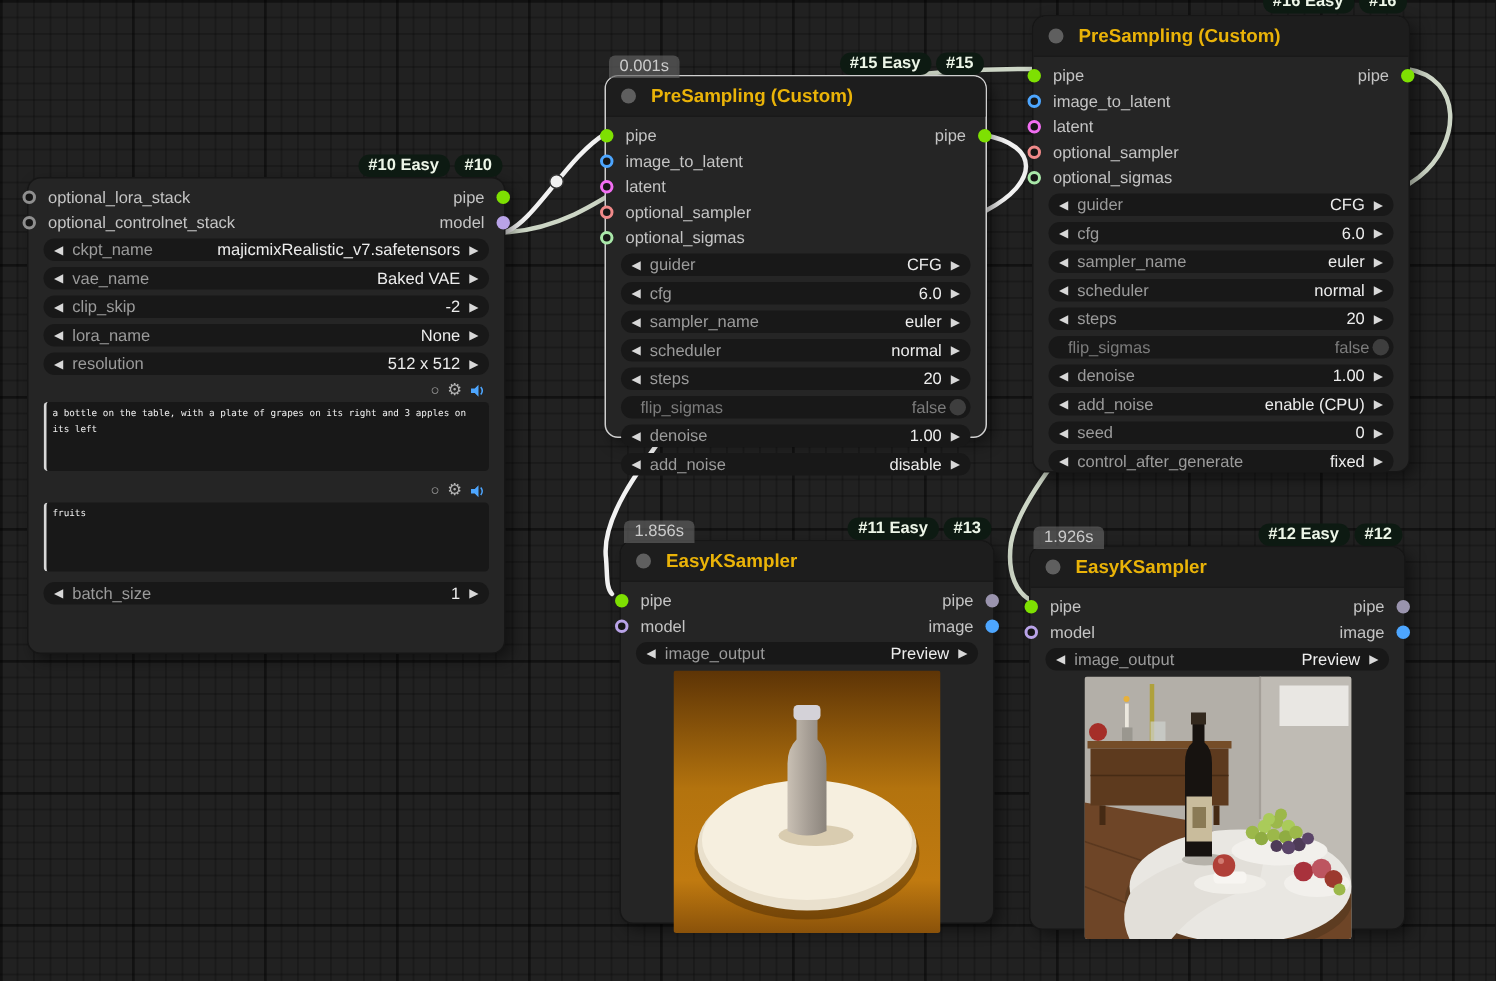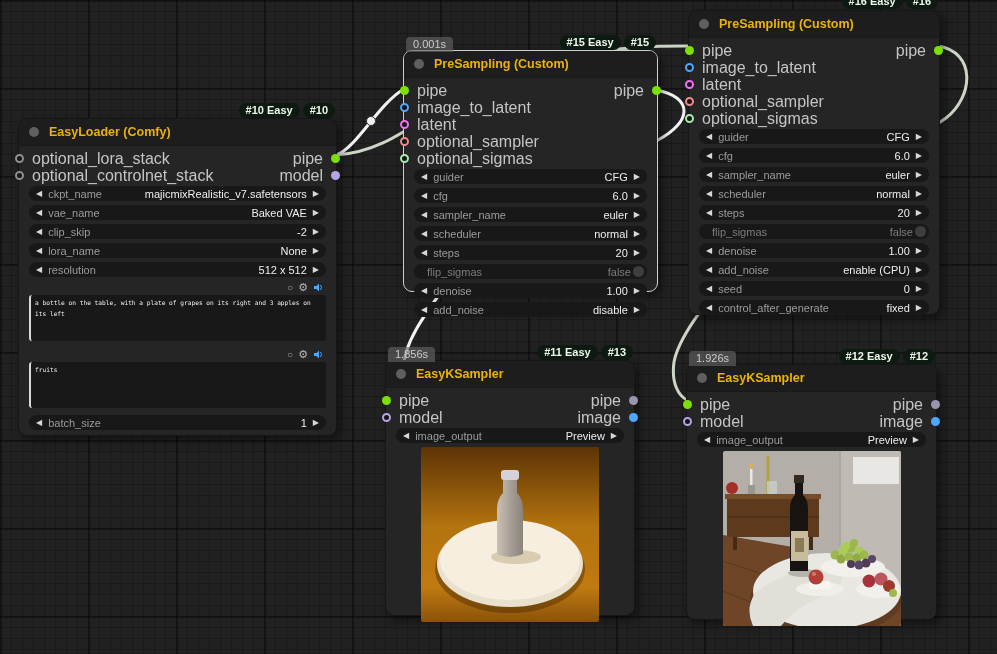--- a/index.html
+++ b/index.html
@@ -20,21 +20,21 @@
     border:1px solid #161616;border-radius:9px;
     box-shadow:4px 4px 10px rgba(0,0,0,.45);
     color:#c8c8c8;font-size:12px;box-sizing:border-box;
   }
   .node.selected{border-color:#cfcfcf;}
   .title{height:26px;display:flex;align-items:center;padding:0 10px;background:#1d1d1d;
     border-radius:8px 8px 0 0;border-bottom:1px solid #191919;}
   .tdot{width:10px;height:10px;border-radius:50%;background:#5f5f5f;margin-right:10px;flex:none;}
   .ttext{color:#eab308;font-size:12.5px;font-weight:bold;white-space:nowrap;overflow:hidden;}
   .slots{padding-top:4px;}
-  .srow{display:flex;align-items:center;height:17px;padding:0 9px;font-size:16px;color:#c4c4c4;}
+  .srow{display:flex;align-items:center;height:17px;padding:0 9px;font-size:11px;color:#c4c4c4;}
   .sp{flex:1;}
   .slabel{white-space:nowrap;}
   .sdot{width:9px;height:9px;border-radius:50%;flex:none;box-sizing:border-box;background:#888;}
   .sdot.donut{border:2px solid #888;background:#161616;}
   .sdot.in{margin-left:-13px;margin-right:8px;}
   .sdot.out{margin-left:8px;margin-right:-13px;}
   .widgets{padding-top:2px;}
   .widget{height:15px;display:flex;align-items:center;background:#181818;border-radius:8px;
     margin:0 10px 4px;padding:0 7px;font-size:11px;}
   .warr{color:#d8d8d8;font-size:8px;line-height:1;flex:none;}
@@ -69,24 +69,20 @@
     <path d="M 336,155 C 356,149 378,104 404,89" fill="none" stroke-width="3" stroke-linecap="round" stroke="#f2f2f2"></path>
     <path d="M 656,90 C 694,97 692,122 658,140 C 588,180 502,215 470,252 C 438,298 400,340 404,372 C 405,384 404,392 408,396" fill="none" stroke-width="3" stroke-linecap="round" stroke="#f2f2f2"></path>
     <circle cx="371" cy="121" r="4.5" stroke="#333" stroke-width="1" fill="#f2f2f2"></circle>
   </svg>
 
   <div class="node" style="left:18px;top:118px;width:319px;height:318px;">
     <div class="badges">
       <span class="idbadge">#10 Easy</span>
       <span class="idbadge">#10</span>
     </div>
-    <div class="title">
-      <span class="tdot"></span>
-      <span class="ttext">EasyLoader (Comfy)</span>
-    </div>
     <div class="slots">
       <div class="srow">
         <span class="sdot in donut" style="border-color: rgb(143, 143, 143);"></span>
         <span class="slabel">optional_lora_stack</span>
         <span class="sp"></span>
         <span class="slabel">pipe</span>
         <span class="sdot out" style="background: rgb(126, 224, 2);"></span>
       </div>
       <div class="srow">
         <span class="sdot in donut" style="border-color: rgb(143, 143, 143);"></span>
@@ -330,21 +326,21 @@
       </div>
       <div class="widget">
         <span class="warr">◀</span>
         <span class="wlabel">control_after_generate</span>
         <span class="wvalue">fixed</span>
         <span class="warr">▶</span>
       </div>
     </div>
   </div>
 
-  <div class="node" style="left:385px;top:360px;width:250px;height:256px;">
+  <div class="node" style="left:413px;top:360px;width:250px;height:256px;">
     <span class="timebadge">1.856s</span>
     <div class="badges">
       <span class="idbadge">#11 Easy</span>
       <span class="idbadge">#13</span>
     </div>
     <div class="title">
       <span class="tdot"></span>
       <span class="ttext">EasyKSampler</span>
     </div>
     <div class="slots">

